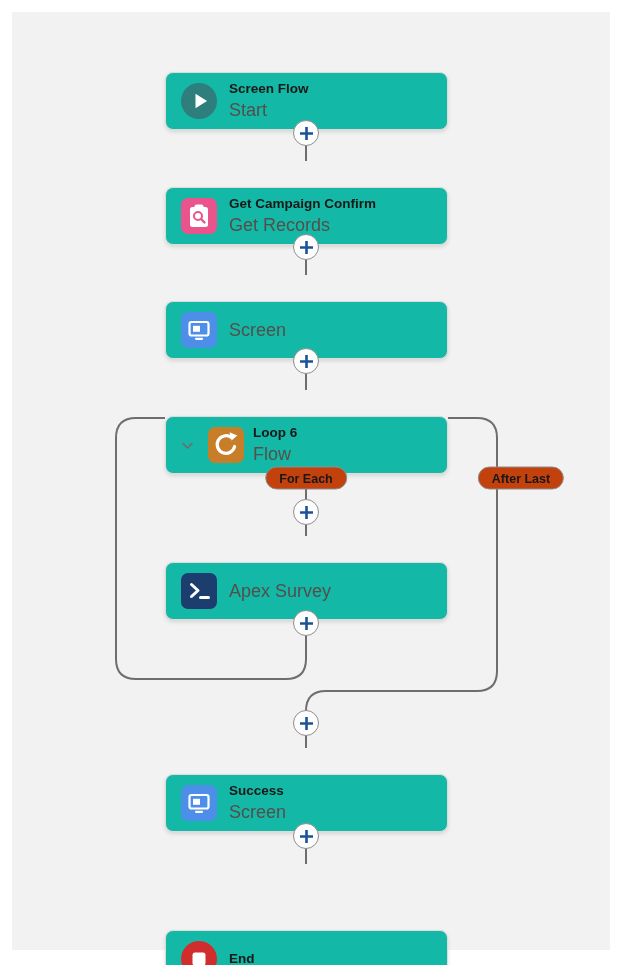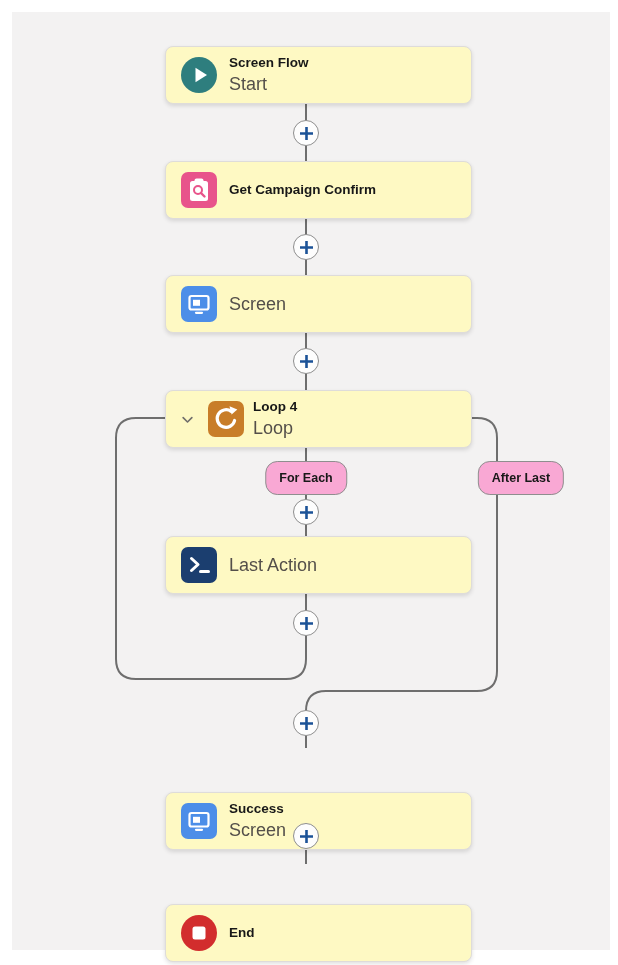--- a/index.html
+++ b/index.html
@@ -9,41 +9,41 @@
     font-family:"Liberation Sans","DejaVu Sans",sans-serif;
   }
   .canvas-bg{
     position:absolute;left:12px;top:12px;width:598px;height:938px;
     background:#f3f2f2;
   }
   svg.connectors{position:absolute;left:0;top:0;pointer-events:none;}
   .connectors path{stroke:#6e6e6e;stroke-width:2;fill:none;}
 
   .node-card{
-    position:absolute;left:165px;width:307px;height:58px;box-sizing:border-box;
-    background:#fef9c3;border:1px solid #dedcda;border-radius:8px;
+    position:absolute;left:165px;width:283px;height:58px;box-sizing:border-box;
+    background:#14b8a6;border:1px solid #dedcda;border-radius:8px;
     box-shadow:0 2px 4px rgba(0,0,0,.12);
-    display:flex;align-items:center;padding-left:15px;gap:12px;cursor:pointer;
+    display:flex;align-items:center;padding-left:15px;gap:12px;cursor:pointer;margin-top:26px;
   }
   .node-card .icon{width:36px;height:36px;flex:0 0 36px;display:block;}
   .node-text{display:flex;flex-direction:column;justify-content:center;line-height:1.35;}
   .node-title{font-size:13.5px;font-weight:bold;color:#181818;}
   .node-sub{font-size:18px;color:#544f4a;}
   .node-card.loop{padding-left:9px;gap:9px;}
   .collapse-btn{width:24px;height:24px;flex:0 0 24px;display:flex;align-items:center;justify-content:center;cursor:pointer;}
 
   .plus-btn{
     position:absolute;left:293px;width:26px;height:26px;box-sizing:border-box;
     background:#fdfdfd;border:1.5px solid #8e8e8e;border-radius:50%;
     display:flex;align-items:center;justify-content:center;cursor:pointer;
   }
   .branch-pill{
     position:absolute;transform:translate(-50%,-50%);
-    background:#f9a8d4;border:1px solid #8e8e8e;border-radius:12px;
-    height:34px;box-sizing:border-box;display:flex;align-items:center;
+    background:#c2410c;border:1px solid #8e8e8e;border-radius:12px;
+    height:23px;box-sizing:border-box;display:flex;align-items:center;
     padding:0 13px;font-size:12.5px;font-weight:bold;color:#181818;white-space:nowrap;
   }
 </style>
 </head>
 <body>
 
 <div class="canvas-bg"></div>
 
 <svg class="connectors" width="618" height="965" viewBox="0 0 618 965">
   <path d="M306 104 V161"></path>
@@ -75,20 +75,21 @@
 <div class="node-card" style="top:161px">
   <svg class="icon" viewBox="0 0 36 36">
     <rect width="36" height="36" rx="7" fill="#e8548b"></rect>
     <rect x="13.5" y="6.5" width="9" height="6" rx="2" fill="#ffffff"></rect>
     <rect x="9" y="9" width="18" height="20" rx="2.5" fill="#ffffff"></rect>
     <circle cx="17" cy="18" r="4" fill="none" stroke="#e8548b" stroke-width="2"></circle>
     <path d="M20 21 L23.5 24.5" stroke="#e8548b" stroke-width="2.4" stroke-linecap="round"></path>
   </svg>
   <div class="node-text">
     <span class="node-title">Get Campaign Confirm</span>
+    <span class="node-sub">Get Records</span>
   </div>
 </div>
 
 <div class="plus-btn" style="top:234px">
   <svg width="15" height="15" viewBox="0 0 15 15">
     <path d="M7.5 1 V14 M1 7.5 H14" stroke="#1b5297" stroke-width="2.6"></path>
   </svg>
 </div>
 
 <div class="node-card" style="top:275px">
@@ -114,58 +115,58 @@
     <svg width="15" height="15" viewBox="0 0 24 24">
       <path d="M5 9 L12 16 L19 9" fill="none" stroke="#706e6b" stroke-width="2.6" stroke-linecap="round" stroke-linejoin="round"></path>
     </svg>
   </span>
   <svg class="icon" viewBox="0 0 36 36">
     <rect width="36" height="36" rx="7" fill="#c87d28"></rect>
     <path d="M23.2 10.4 A8.8 8.8 0 1 0 26.6 19.5" fill="none" stroke="#ffffff" stroke-width="3.2" stroke-linecap="round"></path>
     <path d="M21.5 5.2 L29.3 8.6 L23.6 13.4 Z" fill="#ffffff"></path>
   </svg>
   <div class="node-text">
-    <span class="node-title">Loop 4</span>
-    <span class="node-sub">Loop</span>
+    <span class="node-title">Loop 6</span>
+    <span class="node-sub">Flow</span>
   </div>
 </div>
 
 <div class="branch-pill" style="left:306px;top:478px">For Each</div>
 <div class="branch-pill" style="left:521px;top:478px">After Last</div>
 
 <div class="plus-btn" style="top:499px">
   <svg width="15" height="15" viewBox="0 0 15 15">
     <path d="M7.5 1 V14 M1 7.5 H14" stroke="#1b5297" stroke-width="2.6"></path>
   </svg>
 </div>
 
 <div class="node-card" style="top:536px">
   <svg class="icon" viewBox="0 0 36 36">
     <rect width="36" height="36" rx="7" fill="#1b3e6f"></rect>
     <path d="M10.5 11.5 L17 17.5 L10.5 23.5" fill="none" stroke="#ffffff" stroke-width="3" stroke-linecap="round" stroke-linejoin="round"></path>
     <path d="M19.5 24.5 H27.5" stroke="#ffffff" stroke-width="3" stroke-linecap="round"></path>
   </svg>
   <div class="node-text">
-    <span class="node-sub">Last Action</span>
+    <span class="node-sub">Apex Survey</span>
   </div>
 </div>
 
 <div class="plus-btn" style="top:610px">
   <svg width="15" height="15" viewBox="0 0 15 15">
     <path d="M7.5 1 V14 M1 7.5 H14" stroke="#1b5297" stroke-width="2.6"></path>
   </svg>
 </div>
 
 <div class="plus-btn" style="top:710px">
   <svg width="15" height="15" viewBox="0 0 15 15">
     <path d="M7.5 1 V14 M1 7.5 H14" stroke="#1b5297" stroke-width="2.6"></path>
   </svg>
 </div>
 
-<div class="node-card" style="top:792px">
+<div class="node-card" style="top:748px">
   <svg class="icon" viewBox="0 0 36 36">
     <rect width="36" height="36" rx="7" fill="#4c8ee8"></rect>
     <rect x="8.5" y="10" width="19" height="13.5" rx="2" fill="none" stroke="#ffffff" stroke-width="2.2"></rect>
     <rect x="12" y="13.8" width="7" height="6" fill="#ffffff"></rect>
     <path d="M15 26.8 H21" stroke="#ffffff" stroke-width="2.2" stroke-linecap="round"></path>
   </svg>
   <div class="node-text">
     <span class="node-title">Success</span>
     <span class="node-sub">Screen</span>
   </div>

